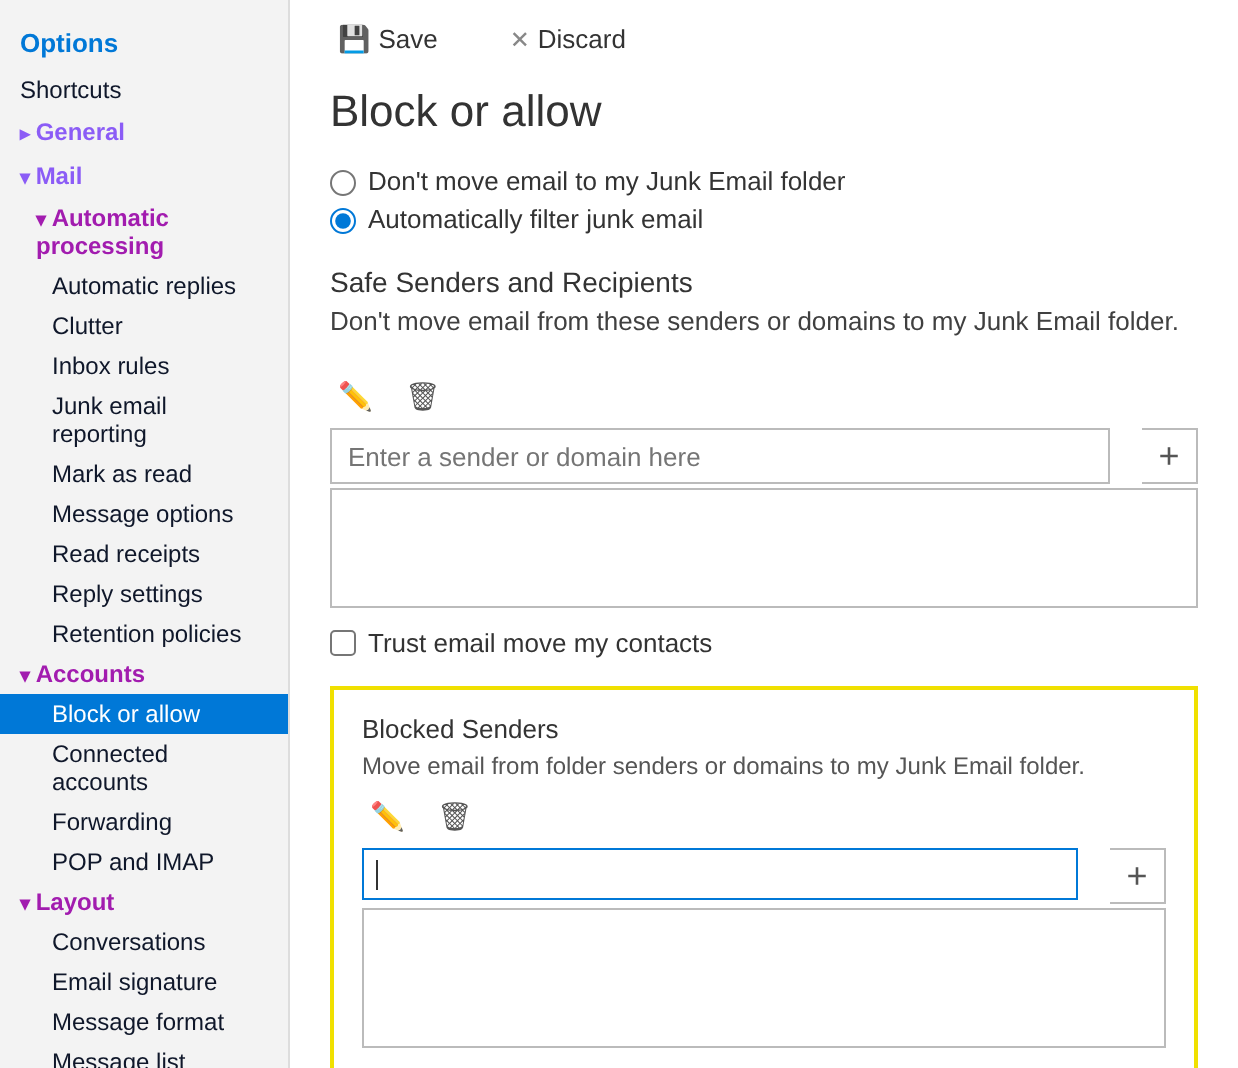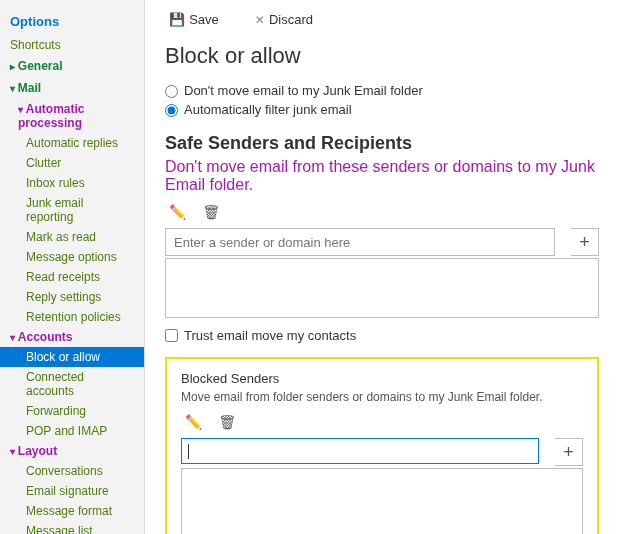--- a/index.html
+++ b/index.html
@@ -2,44 +2,44 @@
 <html><head>
   <meta charset="utf-8">
   <style>
     * { box-sizing: border-box; margin: 0; padding: 0; }
     body { font-family: 'Segoe UI', Arial, sans-serif; font-size: 13px; color: #333; background: #fff; display: flex; height: 534px; width: 619px; overflow: hidden; }
 
     
     .sidebar { width: 145px; min-width: 145px; background: #f3f3f3; border-right: 1px solid #ddd; overflow-y: auto; padding: 8px 0; }
     .sidebar-title { color: #0078d7; font-size: 13px; font-weight: bold; padding: 6px 10px; cursor: pointer; }
     .sidebar-section { font-size: 12px; }
-    .sidebar-group-label { padding: 4px 10px; font-weight: 600; color: #15803d; cursor: pointer; }
+    .sidebar-group-label { padding: 4px 10px; font-weight: 600; color: #8b5cf6; cursor: pointer; }
     .sidebar-group-label.collapsible::before { content: '▸ '; font-size: 10px; }
     .sidebar-group-label.expanded::before { content: '▾ '; font-size: 10px; }
-    .sidebar-item { padding: 3px 10px 3px 18px; cursor: pointer; color: #4d7c0f; }
+    .sidebar-item { padding: 3px 10px 3px 18px; cursor: pointer; color: #0f172a; }
     .sidebar-item.active { background: #0078d7; color: #fff; }
     .sidebar-sub-group { padding: 3px 10px 3px 10px; font-weight: 600; color: #a21caf; }
     .sidebar-sub-group.expanded::before { content: '▾ '; font-size: 10px; }
     .sidebar-item-indent { padding-left: 26px; }
 
     
     .main { flex: 1; overflow-y: auto; padding: 10px 20px; }
 
     .toolbar { display: flex; align-items: center; gap: 14px; margin-bottom: 14px; }
     .toolbar-btn { display: flex; align-items: center; gap: 4px; background: none; border: none; color: #333; cursor: pointer; font-size: 13px; padding: 2px 4px; }
     .toolbar-sep { color: #ccc; }
 
     .page-title { font-size: 22px; font-weight: 300; color: #333; margin-bottom: 14px; }
 
     .radio-group { margin-bottom: 16px; }
     .radio-item { display: flex; align-items: flex-end; gap: 6px; margin-bottom: 4px; font-size: 13px; }
     .radio-item input[type="radio"] { accent-color: #0078d7; }
 
-    .section-title { font-size: 18px; font-weight: 700; color: #333; margin-bottom: 4px; }
-    .section-desc { font-size: 16px; color: #a21caf; margin-bottom: 8px; }
+    .section-title { font-size: 14px; font-weight: 400; color: #333; margin-bottom: 4px; }
+    .section-desc { font-size: 13px; color: #404040; margin-bottom: 20px; }
 
     .action-bar { display: flex; align-items: center; gap: 8px; margin-bottom: 6px; }
     .icon-btn { background: none; border: none; cursor: pointer; font-size: 14px; color: #555; padding: 2px 4px; }
 
     .input-row { display: flex; align-items: stretch; gap: 16px; margin-bottom: 2px; }
     .text-input { flex: 1; border: 1px solid #bbb; padding: 5px 8px; font-size: 13px; color: #aaa; outline: none; }
     .add-btn { width: 28px; height: 28px; background: none; border: 1px solid #bbb; border-left: none; cursor: pointer; font-size: 18px; color: #555; display: flex; align-items: center; justify-content: center; }
 
     .list-box { border: 1px solid #bbb; min-height: 60px; margin-bottom: 10px; background: #fff; }
 

